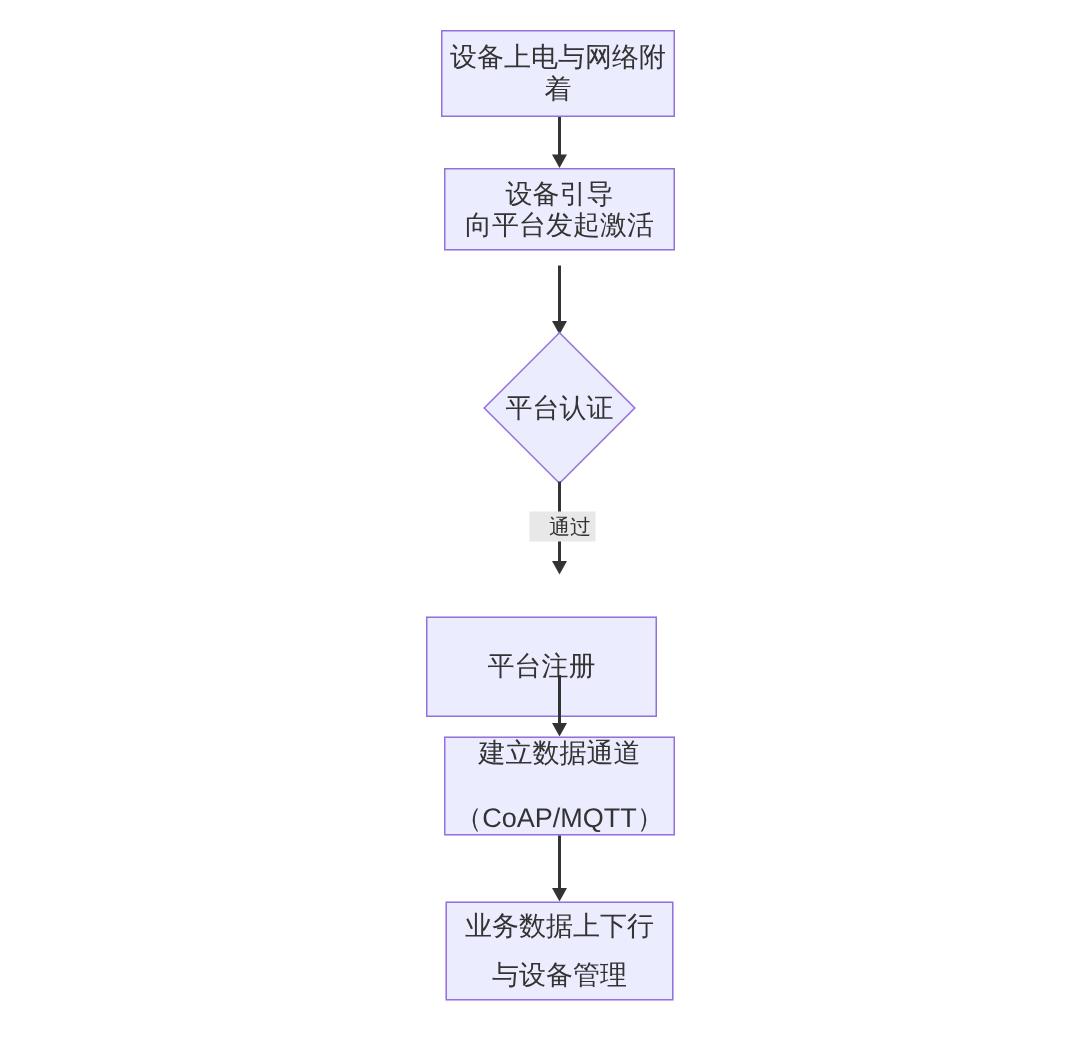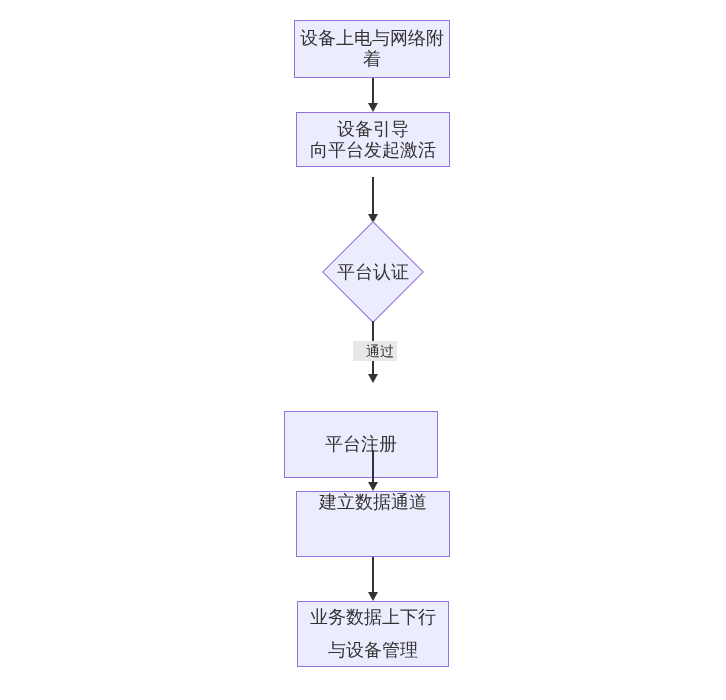--- a/index.html
+++ b/index.html
@@ -98,20 +98,21 @@
 
   <div class="node-rect" style="left:284px; top:383px; width:154px; height:67px;margin-top:28px;">
     <span>平台注册</span>
   </div>
 
   <div class="edge-line" style="left:372px; top:450px; height:32px;"></div>
   <div class="arrowhead" style="left:368px; top:482px;"></div>
 
   <div class="node-rect" style="left:296px; top:491px; width:154px; height:66px;justify-content:space-between;">
     <span>建立数据通道</span>
+    <span>（CoAP/MQTT）</span>
   </div>
 
   <div class="edge-line" style="left:372px; top:557px; height:35px;"></div>
   <div class="arrowhead" style="left:368px; top:592px;"></div>
 
   <div class="node-rect" style="left:297px; top:601px; width:152px; height:66px;gap:12px;">
     <span>业务数据上下行</span>
     <span>与设备管理</span>
   </div>
 

